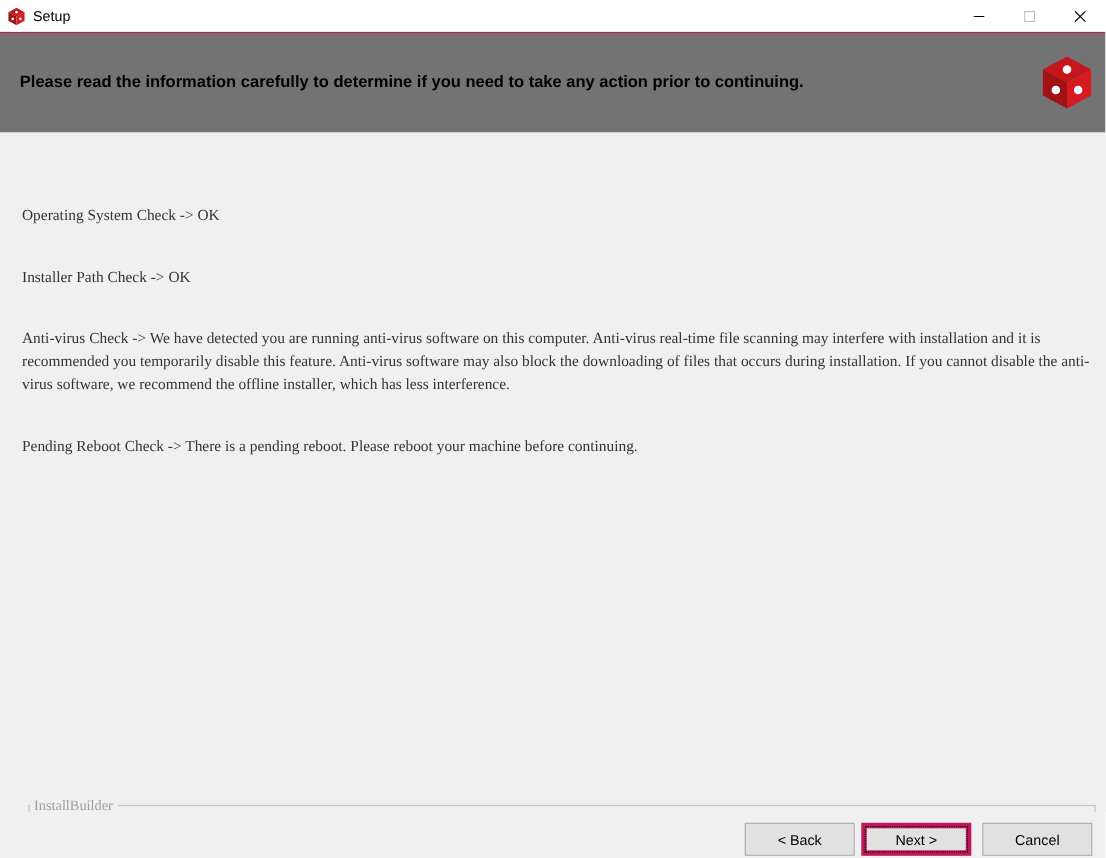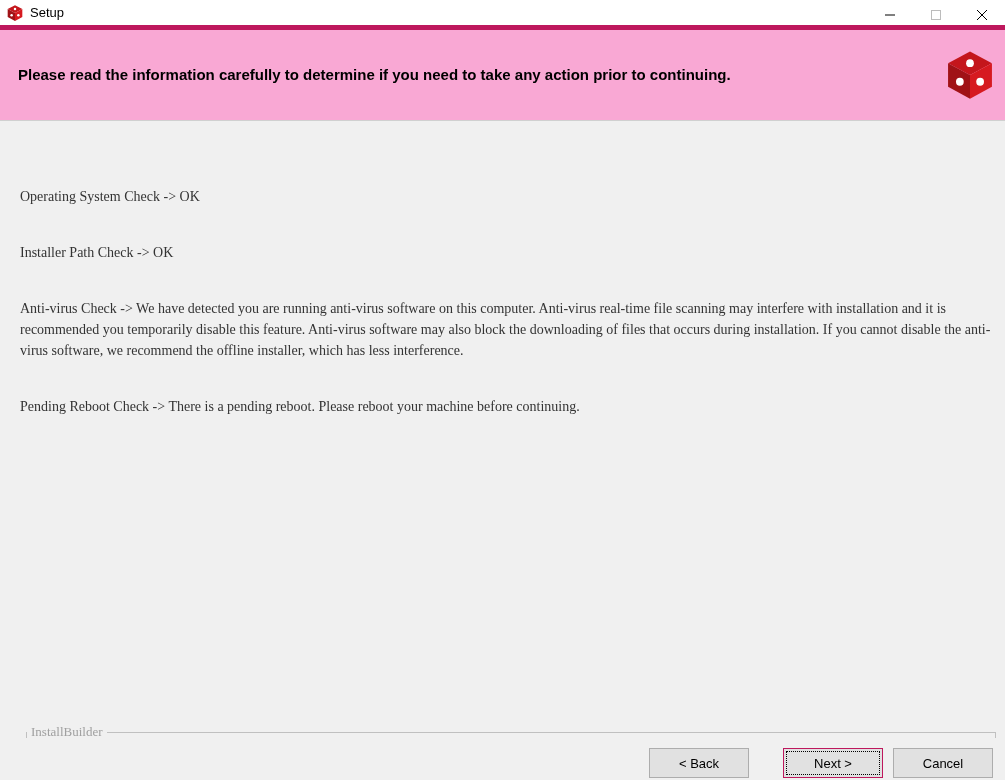--- a/index.html
+++ b/index.html
@@ -15,21 +15,21 @@
       overflow: hidden;
       display: flex;
       flex-direction: column;
     }
     .titlebar {
       height: 30px;
       background: #ffffff;
       display: flex;
       align-items: center;
       padding: 0 0 0 6px;
-      border-bottom: 5px solid #be185d;
+      border-bottom: 1px solid #be185d;
     }
     .titlebar-icon {
       width: 18px;
       height: 18px;
       margin-right: 6px;
       flex-shrink: 0;
     }
     .titlebar-title {
       font-size: 13px;
       color: #000;
@@ -48,21 +48,21 @@
       font-size: 10px;
       color: #000;
       background: transparent;
       border: none;
       font-family: "Segoe UI Symbol", sans-serif;
     }
     .win-btn.disabled {
       color: #bcbcbc;
     }
     .header {
-      background: #f9a8d4;
+      background: #737373;
       padding: 18px 8px 18px 18px;
       display: flex;
       align-items: center;
       justify-content: space-between;
       border-bottom: 1px solid #d0d0d0;
     }
     .header-text {
       font-size: 15px;
       font-weight: bold;
       color: #000;
@@ -122,24 +122,23 @@
       min-width: 100px;
       height: 30px;
       background: #e1e1e1;
       border: 1px solid #adadad;
       font-size: 13px;
       color: #000;
       cursor: pointer;
       font-family: inherit;
     }
     .nav-btn.primary {
-      border: 1px solid #be185d;
+      border: 5px solid #be185d;
       outline: 1px dotted #000;
       outline-offset: -4px;
-      margin-left: 28px;
     }
     .cancel-gap {
       margin-left: 4px;
     }
   </style>
 </head>
 <body>
 
 <div class="titlebar">
   <span class="titlebar-icon">

